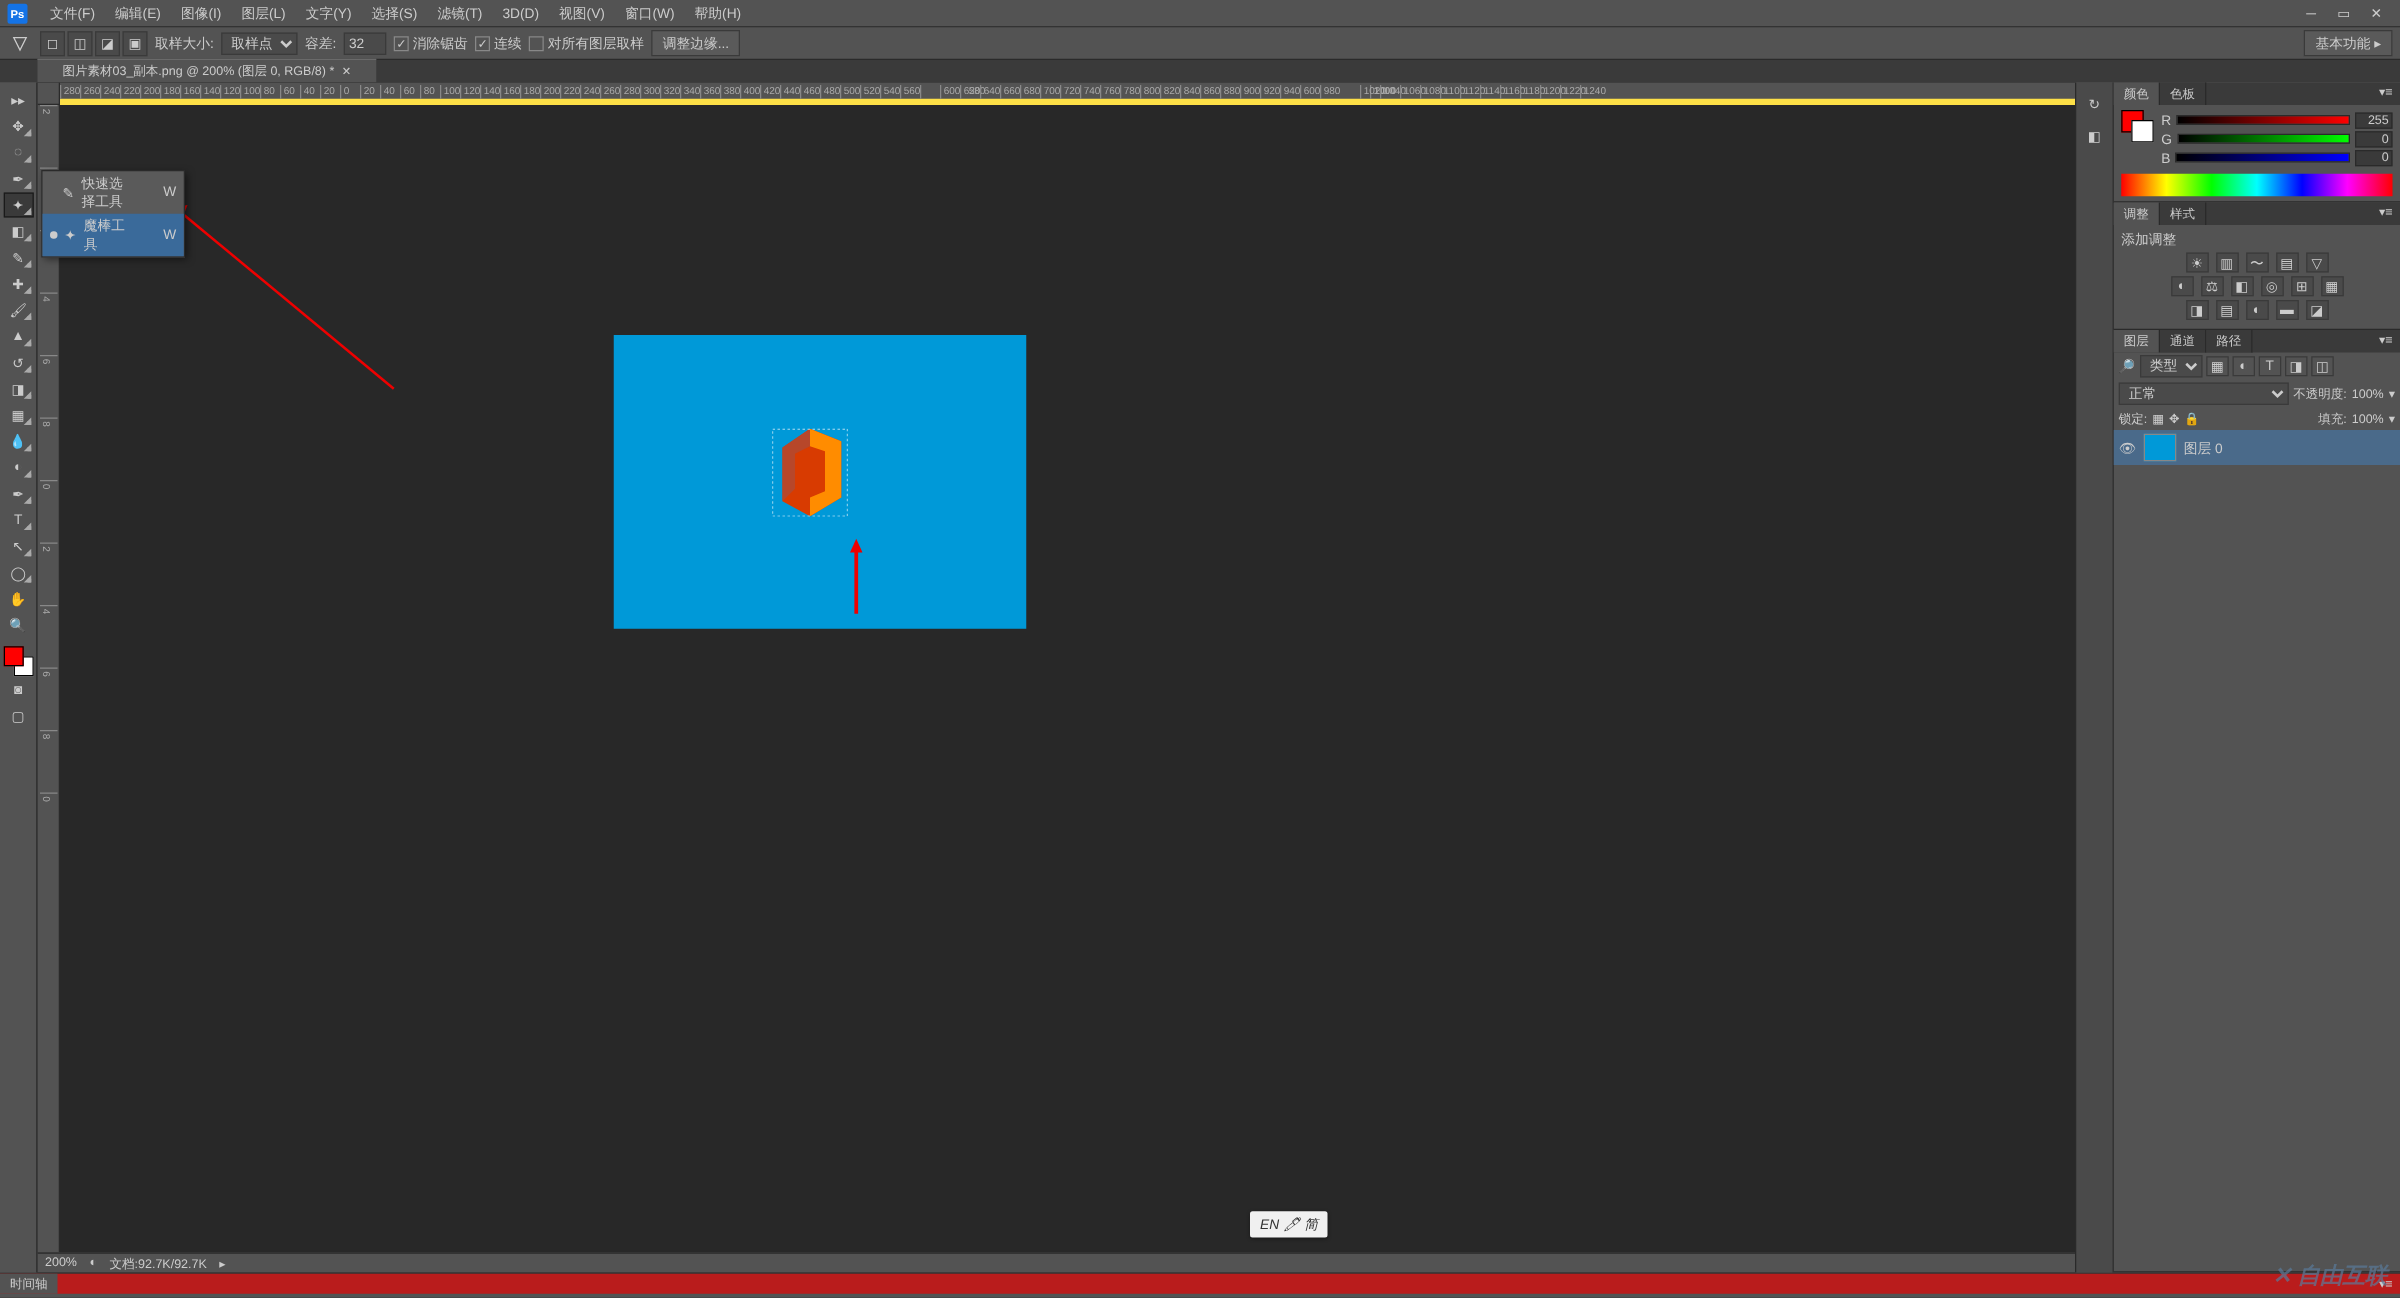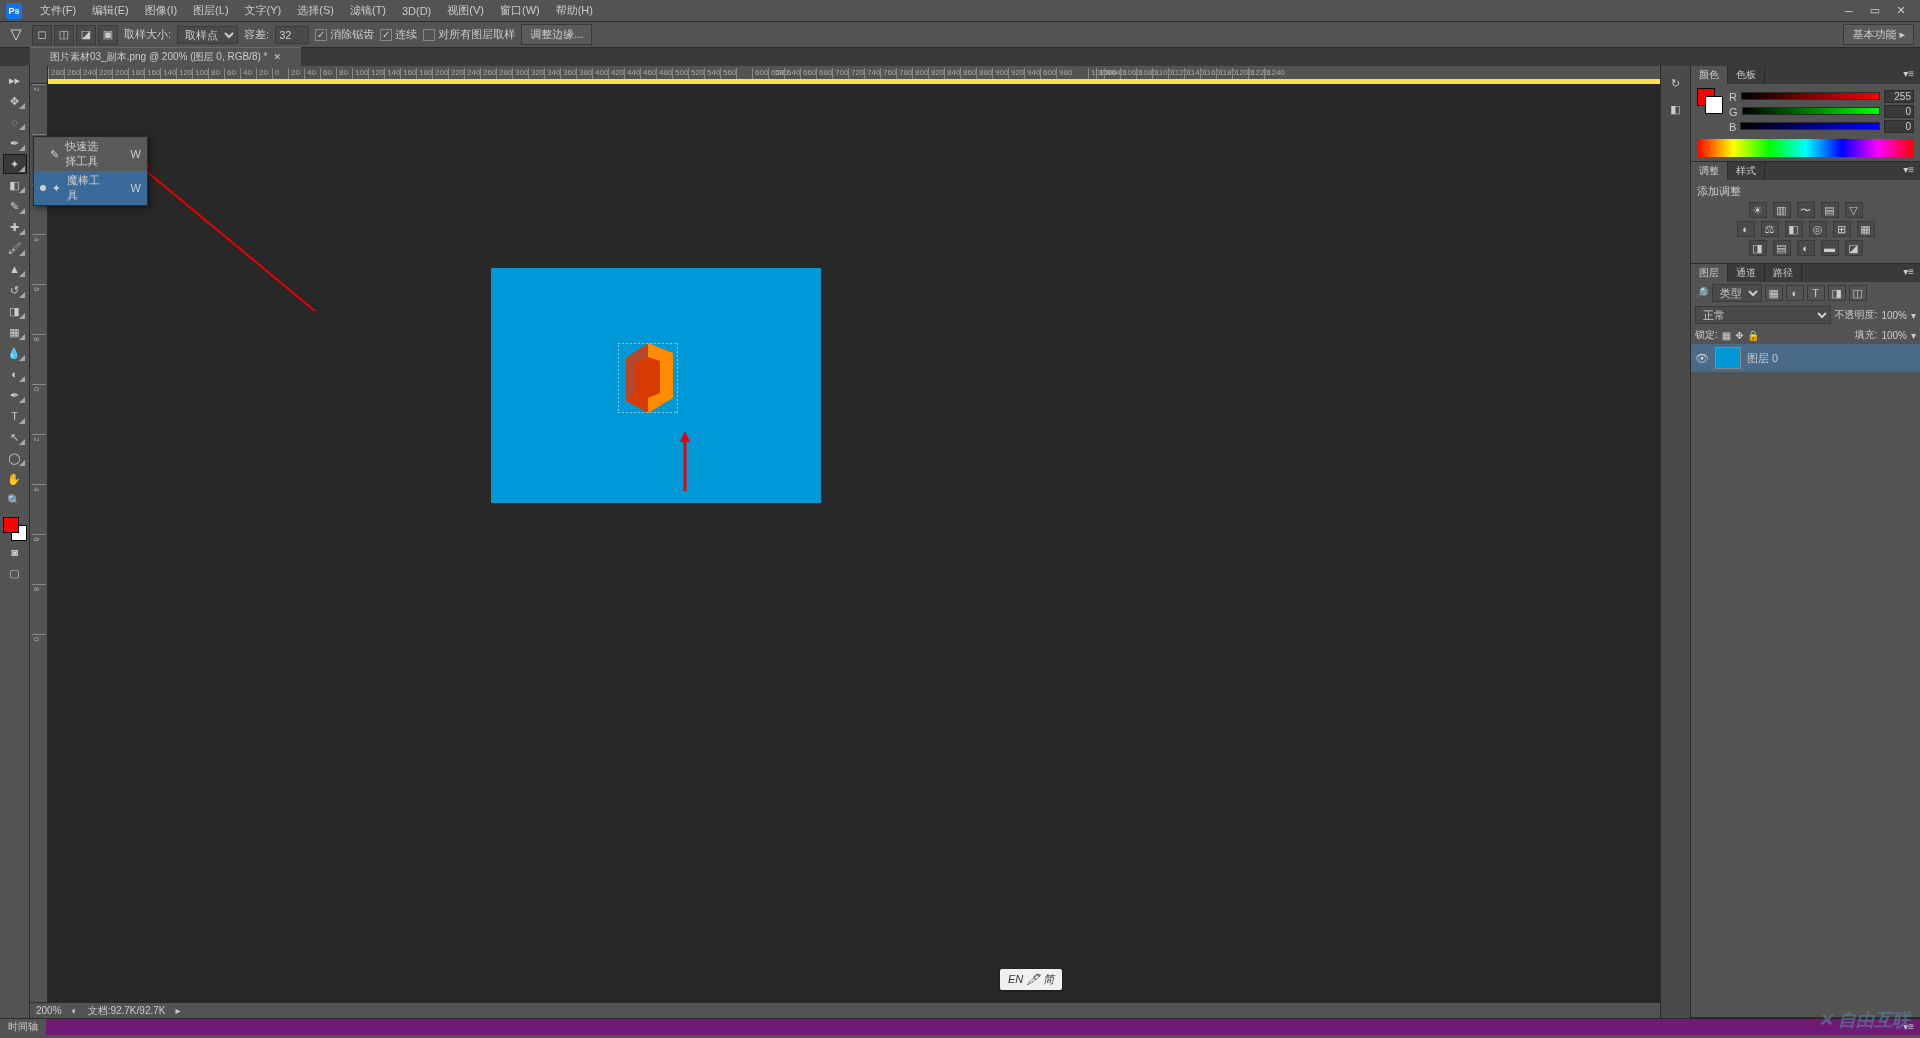--- a/index.html
+++ b/index.html
@@ -72,21 +72,21 @@
 .spectrum { height:18px; background:linear-gradient(to right,#f00,#ff0,#0f0,#0ff,#00f,#f0f,#f00); margin-top:4px; }
 .adjust-row { display:flex; gap:6px; justify-content:center; margin:3px 0; }
 .adj-icon { width:18px; height:16px; background:#4a4a4a; border:1px solid #3a3a3a; display:flex; align-items:center; justify-content:center; }
 .layers-opts { display:flex; align-items:center; gap:4px; padding:2px 4px; font-size:10px; }
 .layers-filter { display:flex; gap:3px; padding:2px 4px; align-items:center; }
 .layers-filter .fbtn { width:18px; height:16px; border:1px solid #3a3a3a; display:flex; align-items:center; justify-content:center; }
 .layer-row { display:flex; align-items:center; padding:3px 4px; background:#4a6a8a; gap:6px; }
 .layer-thumb { width:26px; height:22px; background:#0099d8; border:1px solid #888; }
 .layer-eye { width:14px; font-size:11px; }
 .timeline-panel { height:100px; background:#535353; border-top:1px solid #2a2a2a; }
-.tl-tabs { display:flex; background:#701a75; height:16px; }
+.tl-tabs { display:flex; background:#b91c1c; height:16px; }
 .tl-tab { padding:1px 8px; font-size:10px; background:#535353; }
 .tl-controls { display:flex; gap:6px; padding:4px 6px; align-items:center; }
 .ime-badge { position:absolute; bottom:48px; left:1000px; background:#f0f0f0; color:#333; padding:3px 8px; border-radius:2px; font-size:11px; box-shadow:0 1px 3px rgba(0,0,0,0.4);font-style:italic; }
 .watermark { position:absolute; bottom:6px; right:10px; font-size:18px; font-style:italic; font-weight:bold; color:#5a7a9a; opacity:0.7; }
 svg { display:block; }
 </style>
 </head>
 <body>
 
 <div class="menubar">

